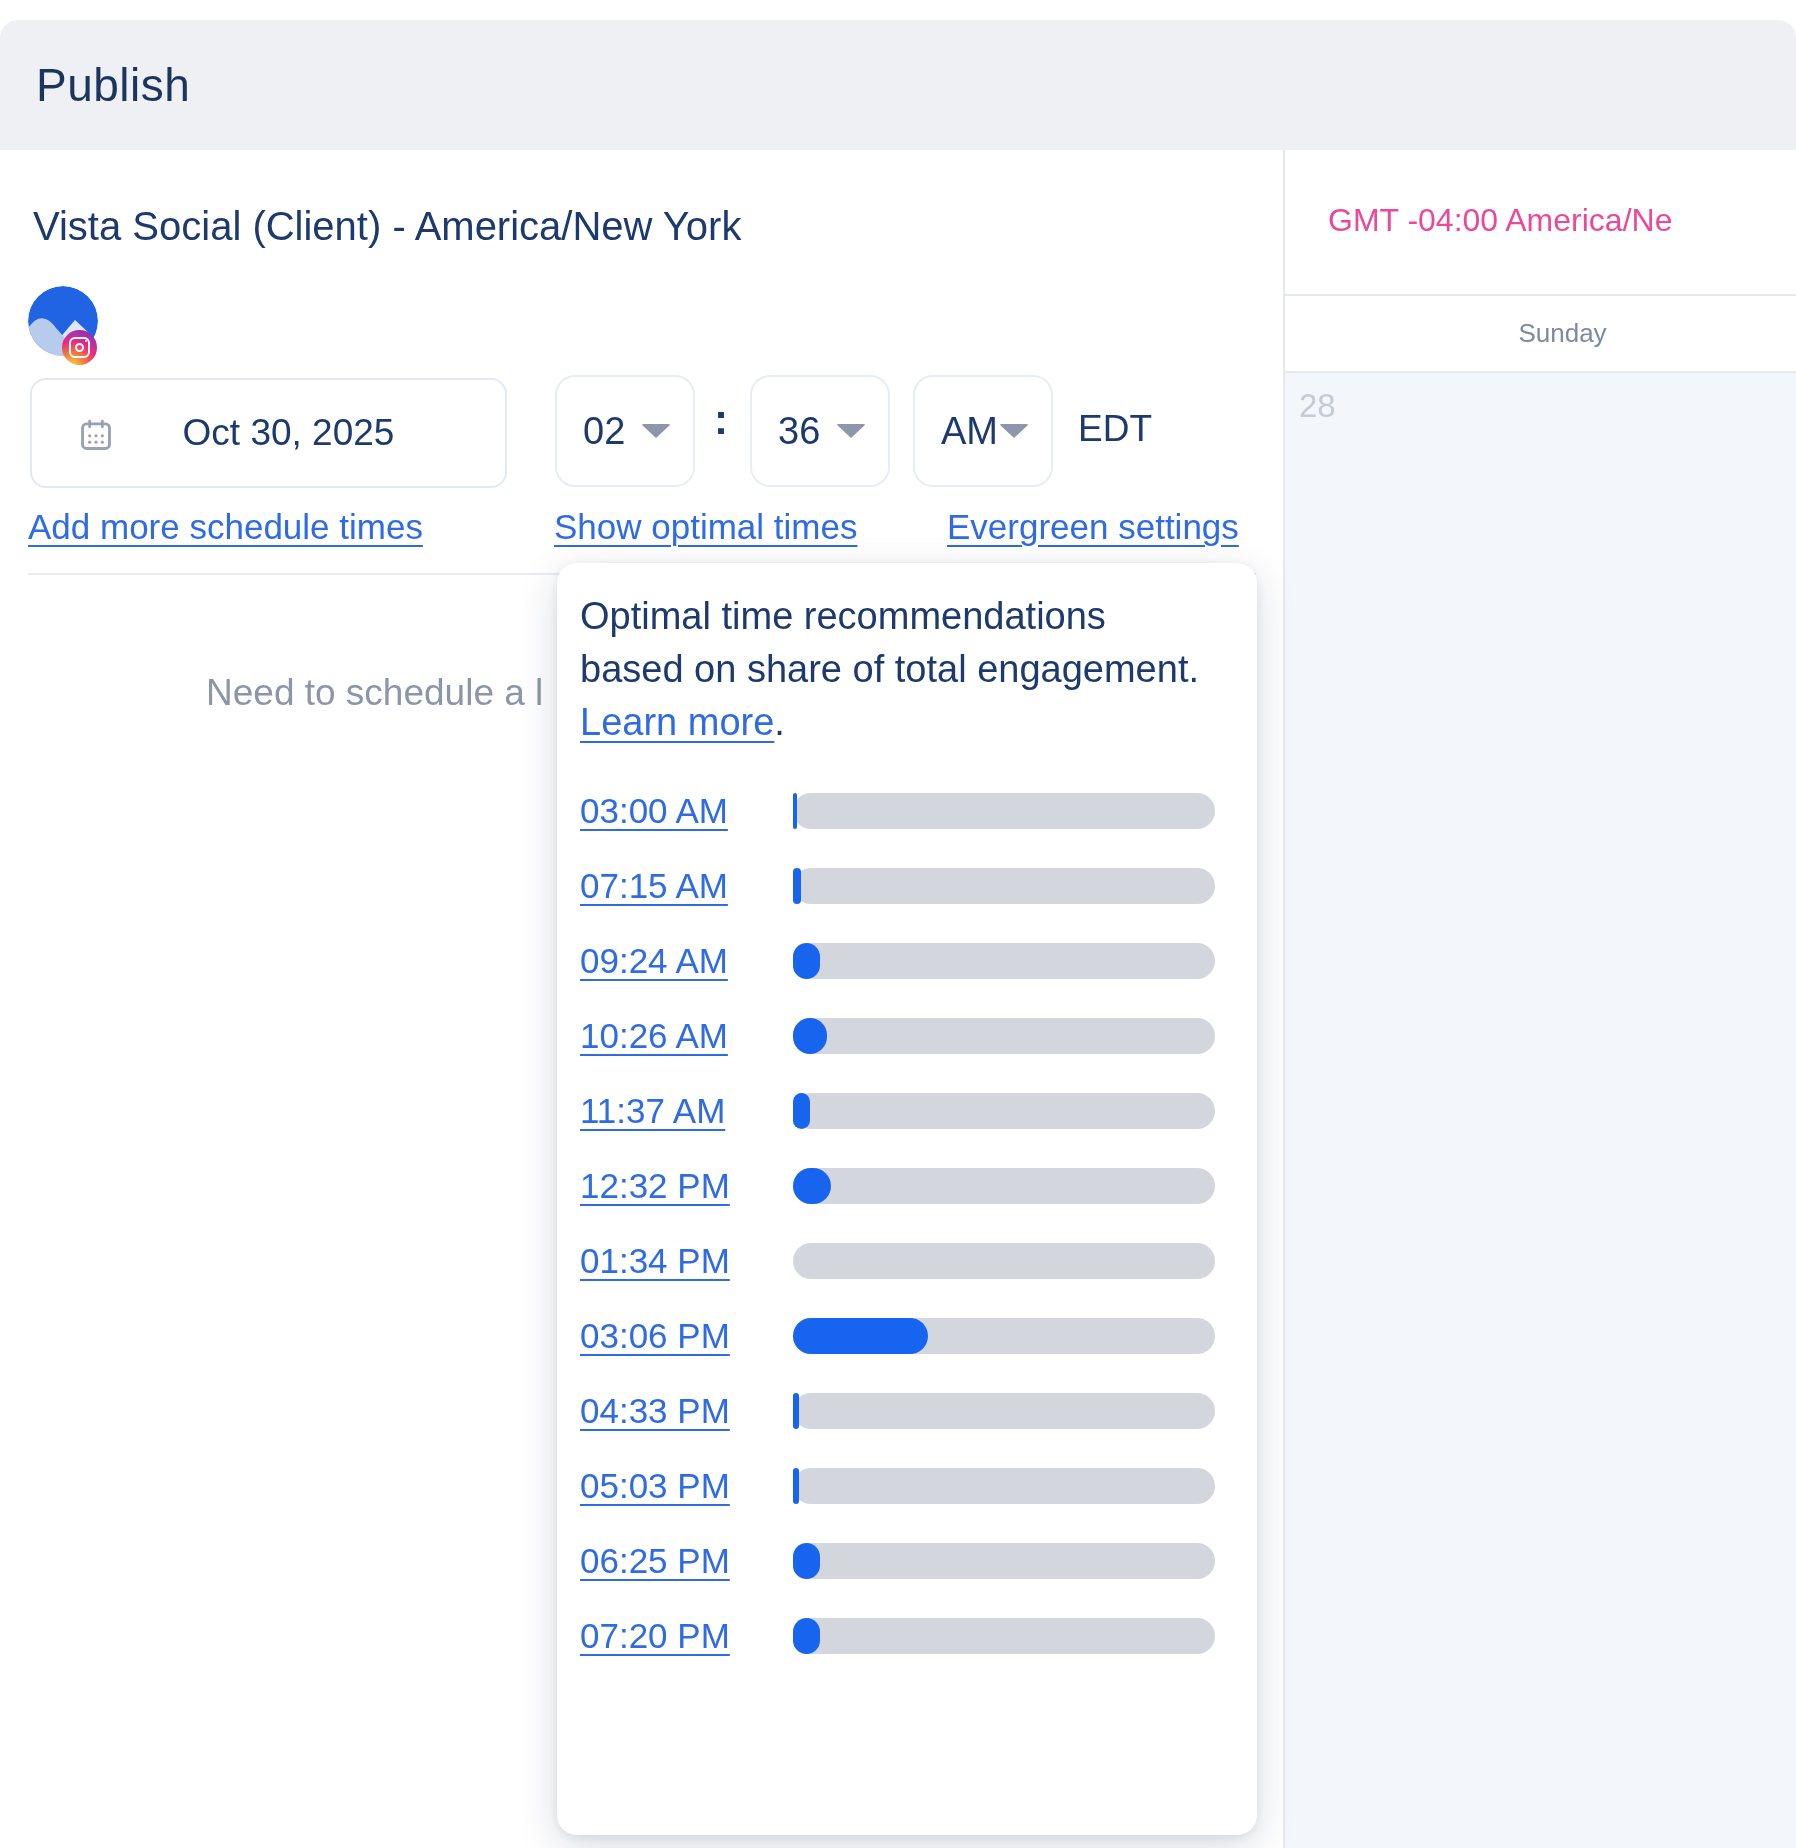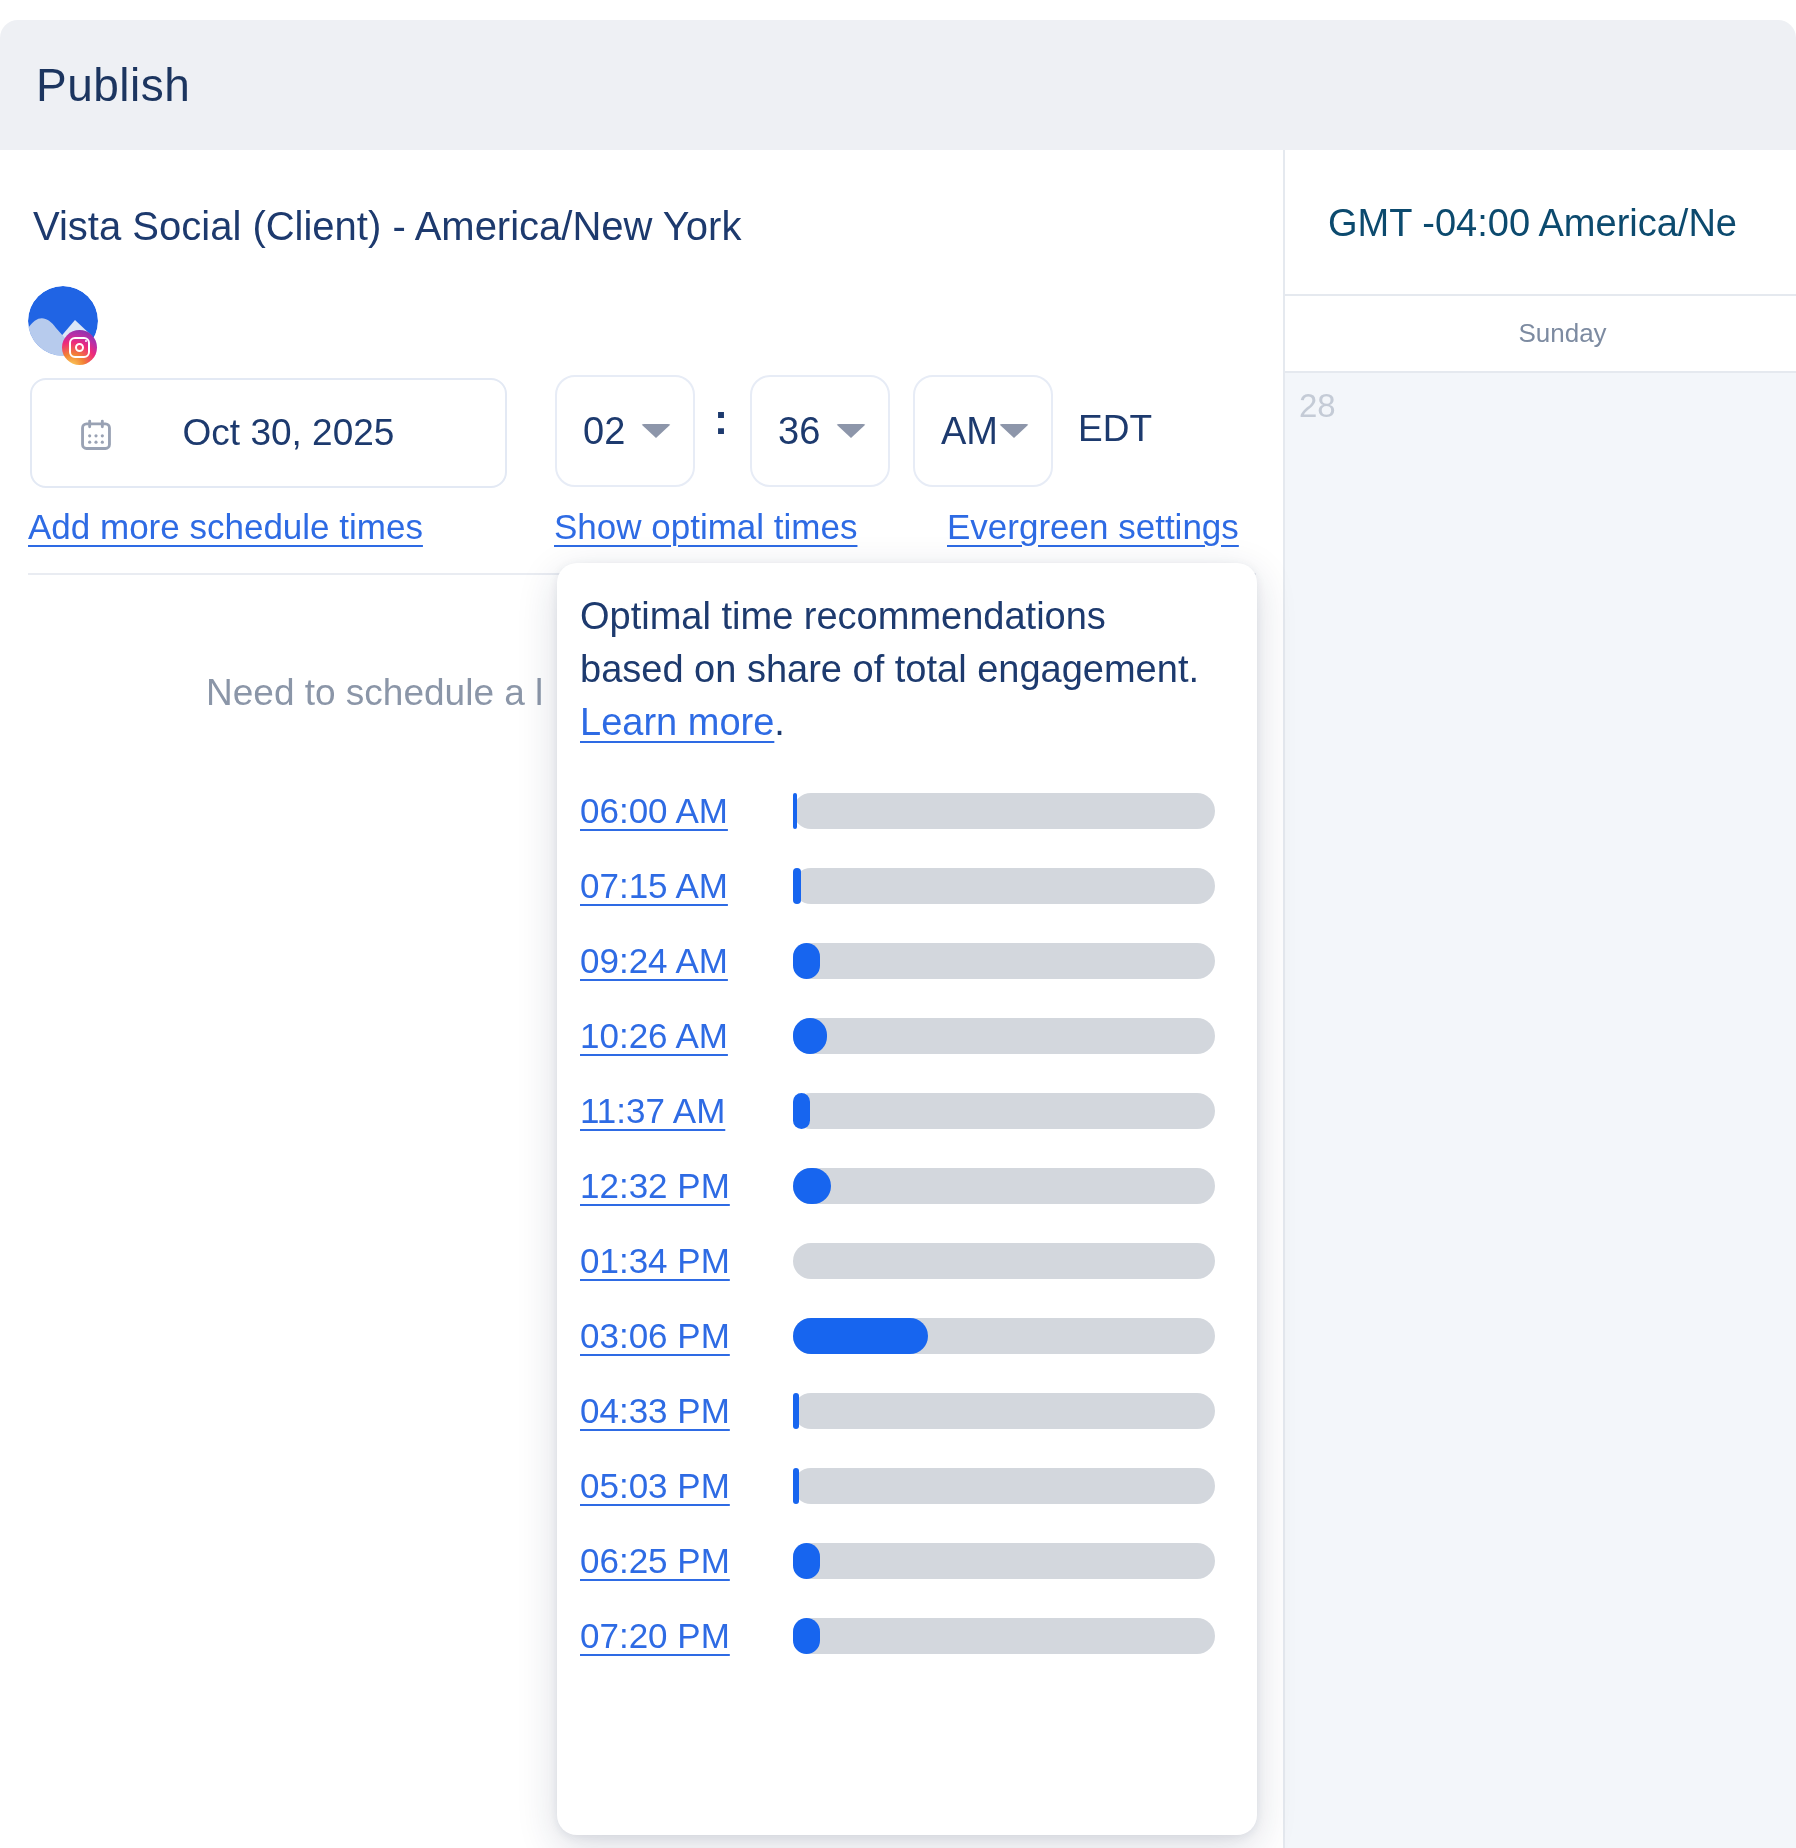--- a/index.html
+++ b/index.html
@@ -85,21 +85,21 @@
   }
   .bar{
     position:relative;margin-left:23px;width:422px;height:36px;border-radius:18px;
     background:#d3d7dd;flex:none;
   }
   .bar .fill{position:absolute;left:0;top:0;height:36px;border-radius:18px;background:#1765ef;}
   
   .divider-v{position:absolute;left:1283px;top:130px;width:2px;height:1718px;background:#e5e9ef;z-index:2;}
   .gmt-header{
     position:absolute;left:1328px;top:182px;width:468px;overflow:hidden;
-    font-size:38px;color:#0c4a6e;white-space:nowrap;
+    font-size:32px;color:#ec4899;white-space:nowrap;
   }
   .cal-div1{position:absolute;left:1285px;top:274px;width:511px;height:2px;background:#e5e9ef;}
   .day-header{
     position:absolute;left:1285px;top:276px;width:511px;height:75px;box-sizing:border-box;
     padding-left:44px;display:flex;align-items:center;justify-content:center;
     font-size:26px;color:#7d8ba1;background:#fff;
   }
   .cal-div2{position:absolute;left:1285px;top:351px;width:511px;height:2px;background:#e5e9ef;}
   .cal-cell{
     position:absolute;left:1285px;top:353px;width:511px;height:1495px;background:#f3f6fa;cursor:pointer;
@@ -176,21 +176,21 @@
   <div class="popover">
     <div class="desc">
       <span style="display:block">Optimal time recommendations</span>
       <span style="display:block">based on share of total engagement.</span>
       <span style="display:block">
         <a class="lm">Learn more</a><span>.</span>
       </span>
     </div>
     <div class="times-list" id="times-list">
     <div class="time-row">
-      <a>06:00 AM</a>
+      <a>03:00 AM</a>
       <div class="bar">
         <div class="fill" style="width: 1%; background: rgb(23, 101, 239);"></div>
       </div>
     </div>
 
     <div class="time-row">
       <a>07:15 AM</a>
       <div class="bar">
         <div class="fill" style="width: 2%; background: rgb(23, 101, 239);"></div>
       </div>

